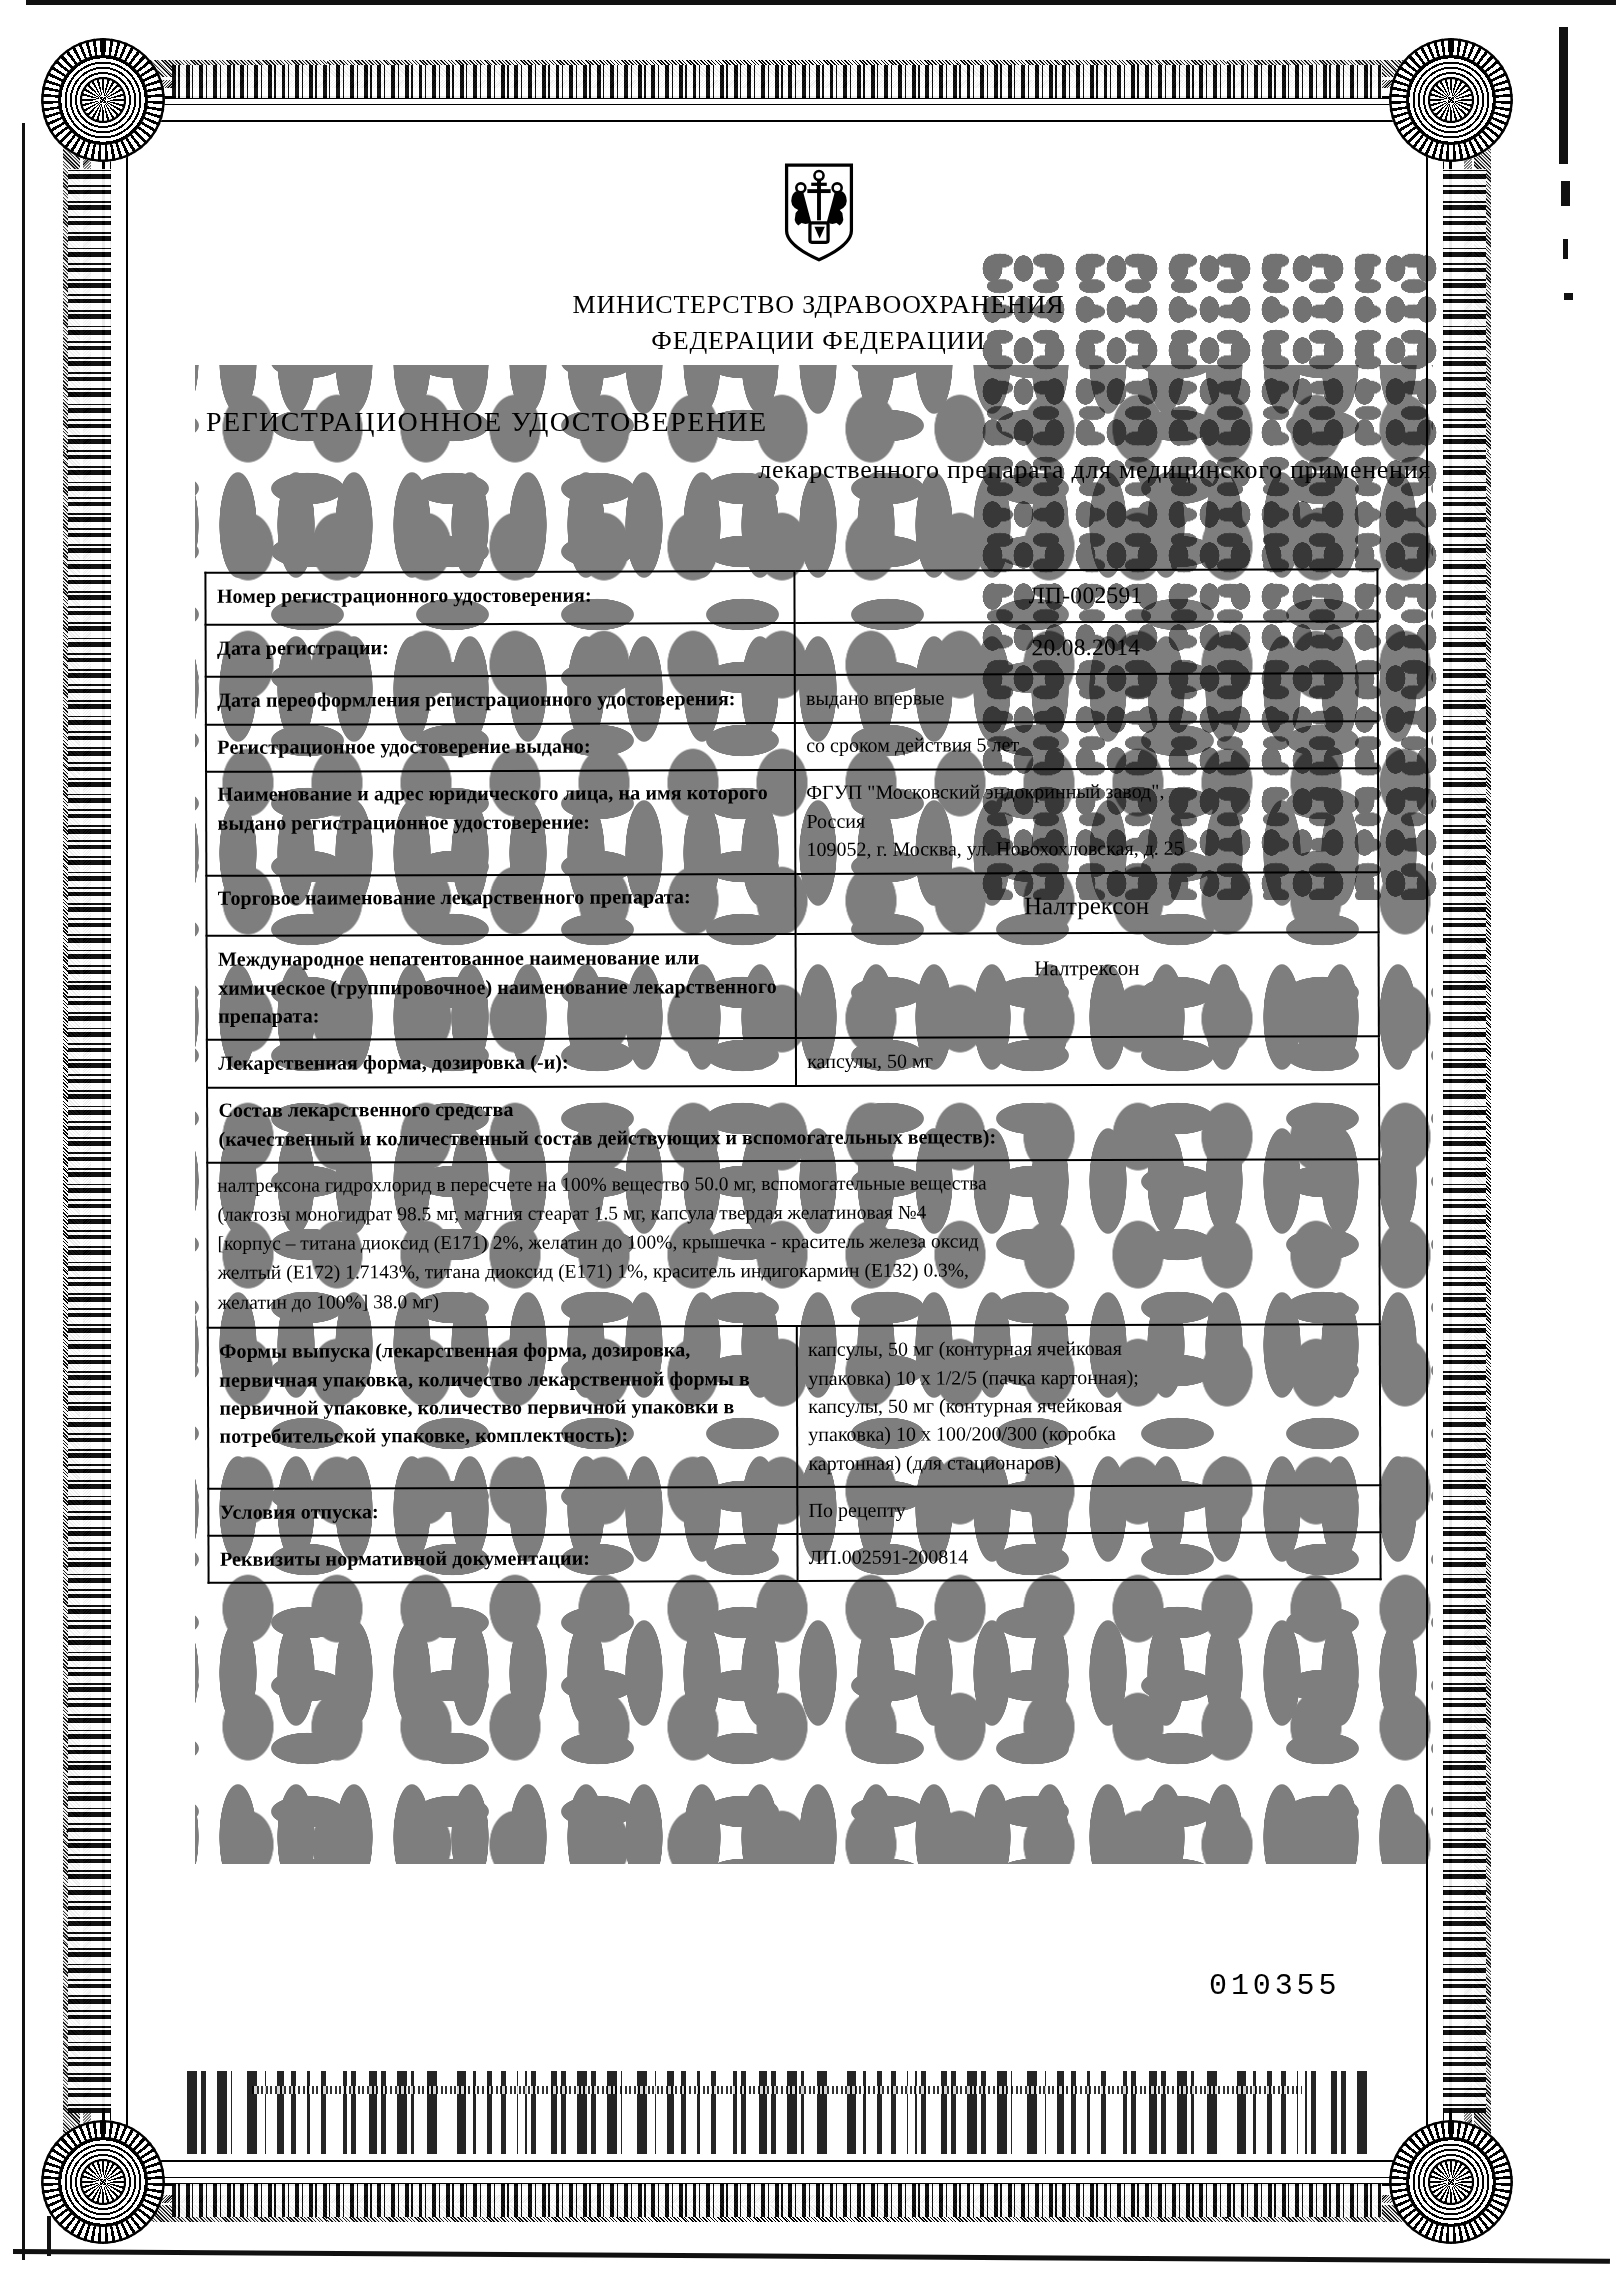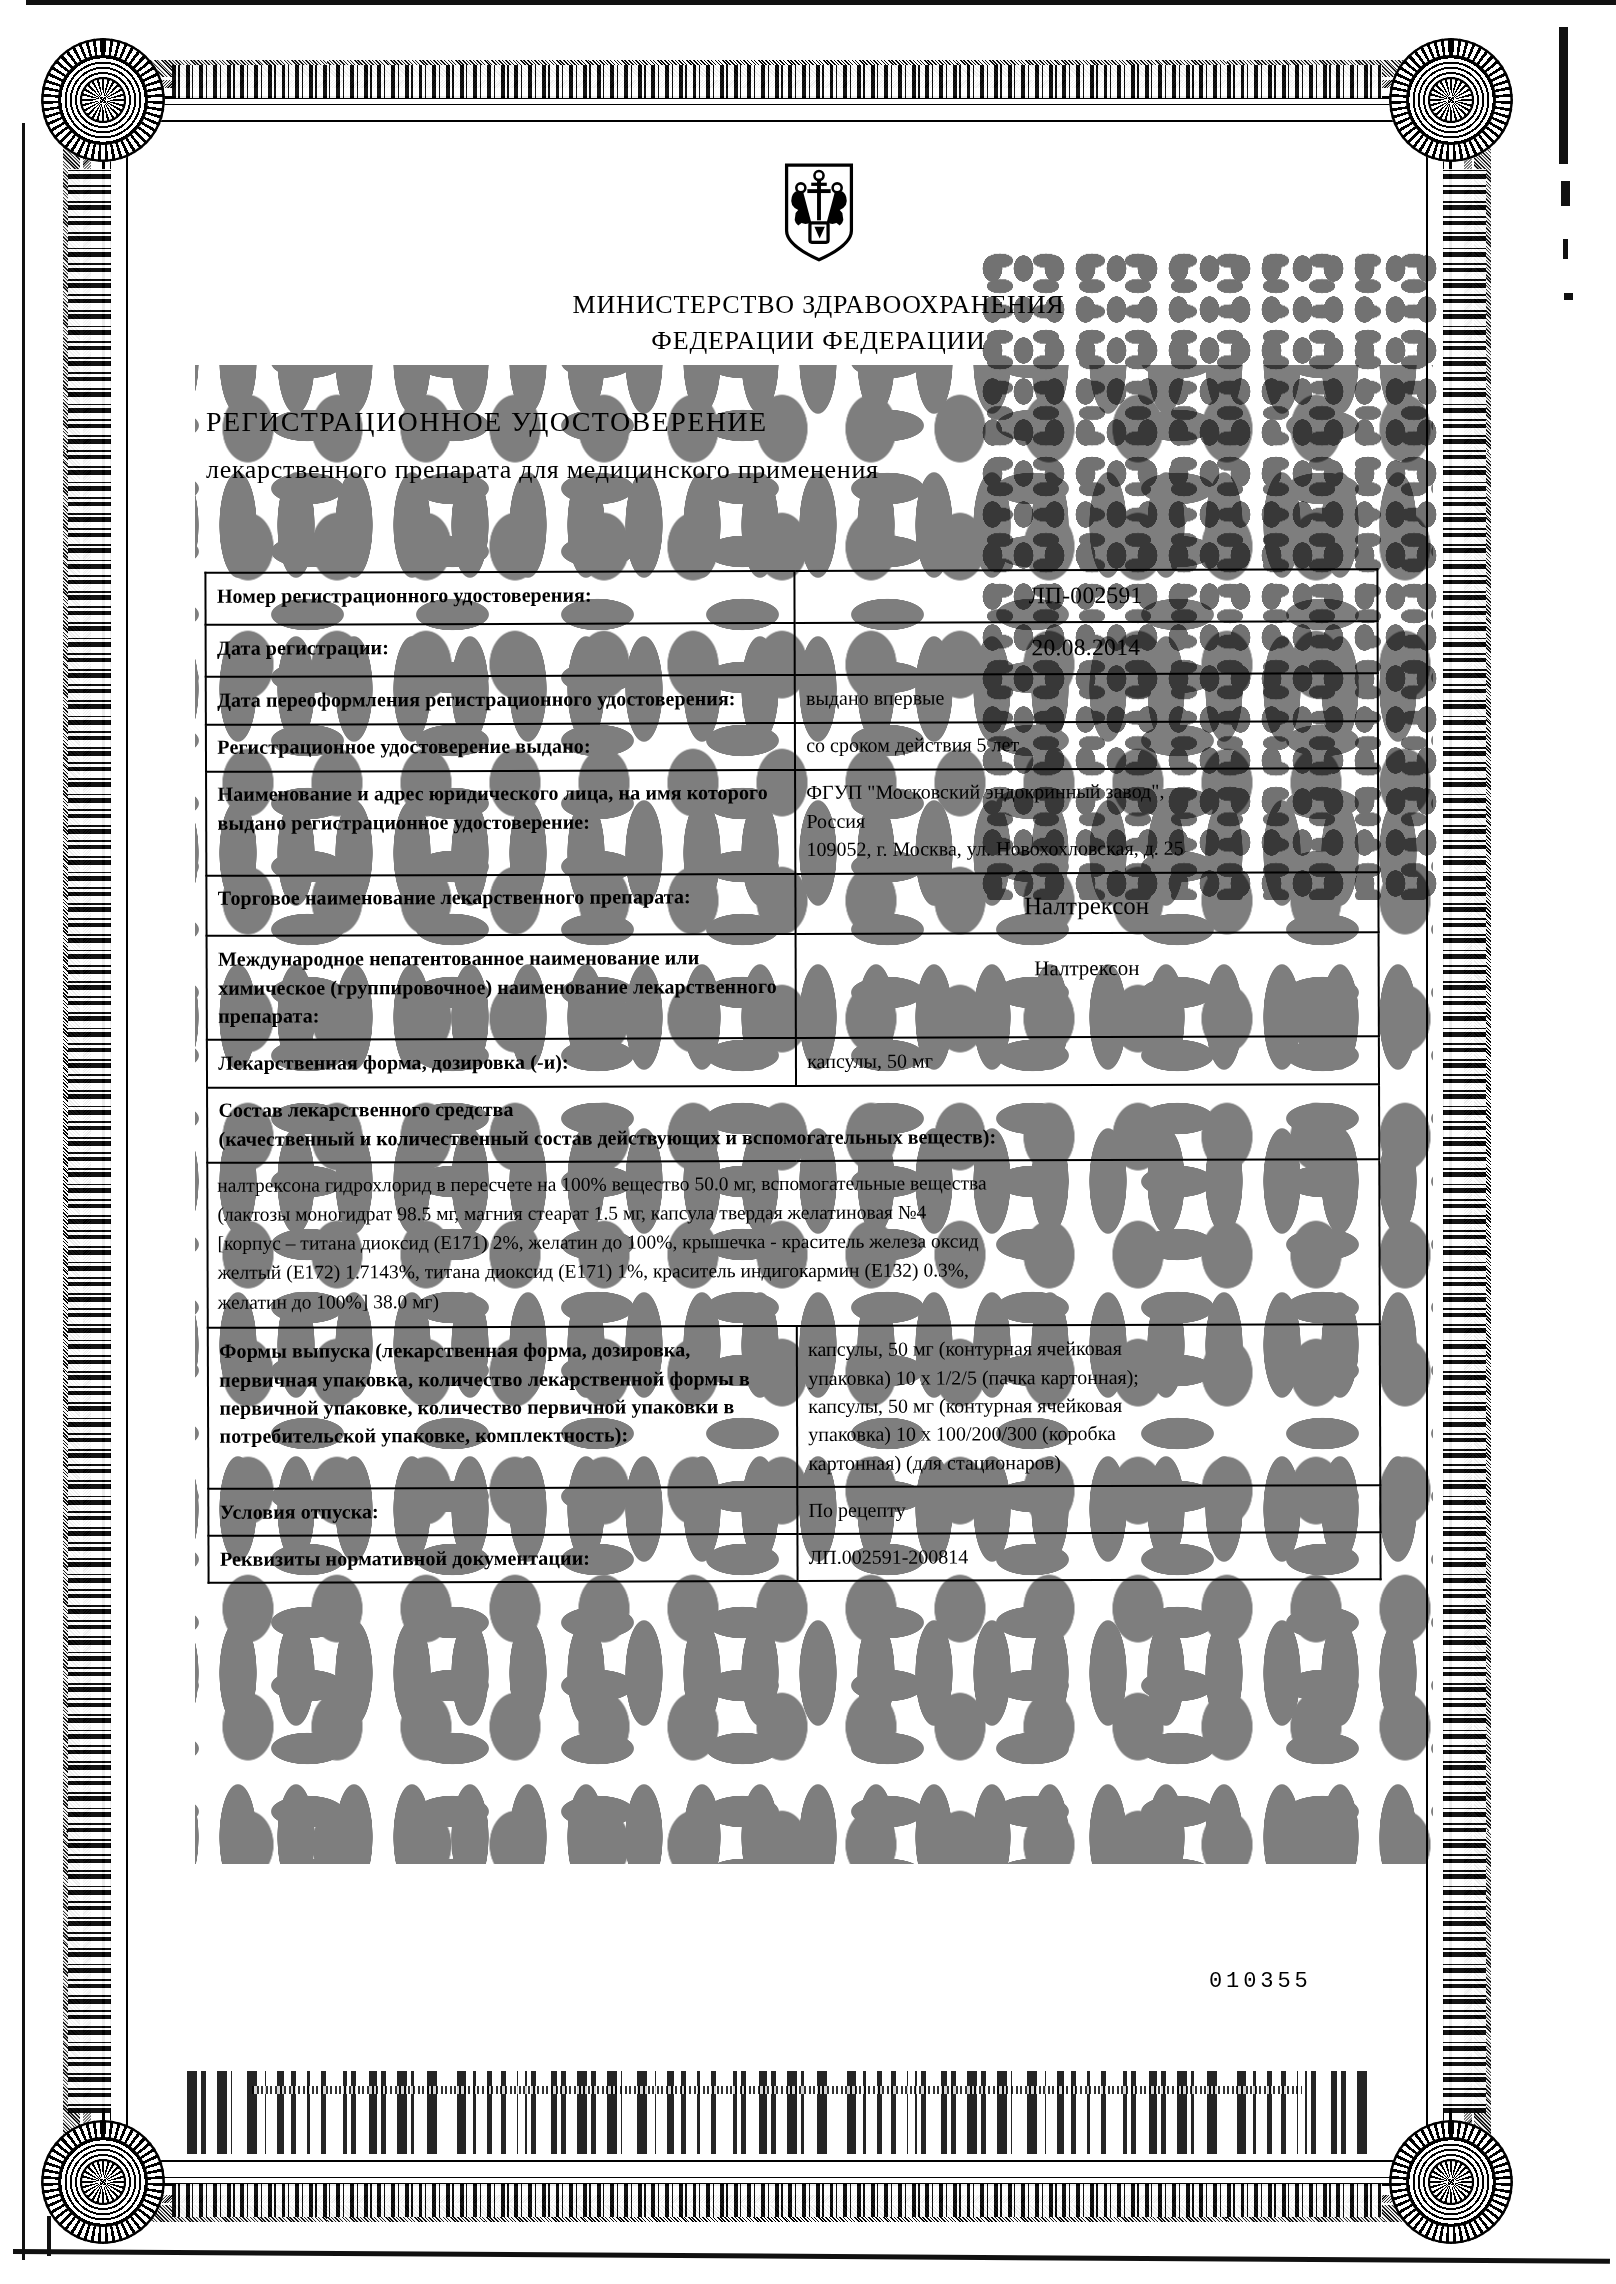--- a/index.html
+++ b/index.html
@@ -237,21 +237,21 @@
     font-weight: 400;
   }
 
   .main-title {
     font-size: 28px;
     letter-spacing: 1.4px;
     margin-top: 47px;
     font-weight: 400;
   }
   .subtitle {
-    text-align: left;
+    text-align: right;
     font-size: 26px;
     letter-spacing: 0.7px;
     margin-top: 17px;
     font-weight: 400;
   }
 
   
   .cert-table {
     margin-top: 85px;
     width: 1126px;
@@ -301,21 +301,21 @@
     font-size: 19.5px;
     line-height: 1.5;
     padding: 6.5px 9px 10.4px 9px;
   }
   .val-line { display: block; }
 
   .serial {
     position: absolute;
     left: 1209px; top: 1969px;
     font-family: "Liberation Mono", "DejaVu Sans Mono", monospace;
-    font-size: 22px;
+    font-size: 30px;
     letter-spacing: 3.9px;
   }
 
   
   .speckle {
     position: absolute;
     left: 195px; top: 365px;
     width: 1238px; height: 1499px;
     pointer-events: none;
     opacity: .5;

